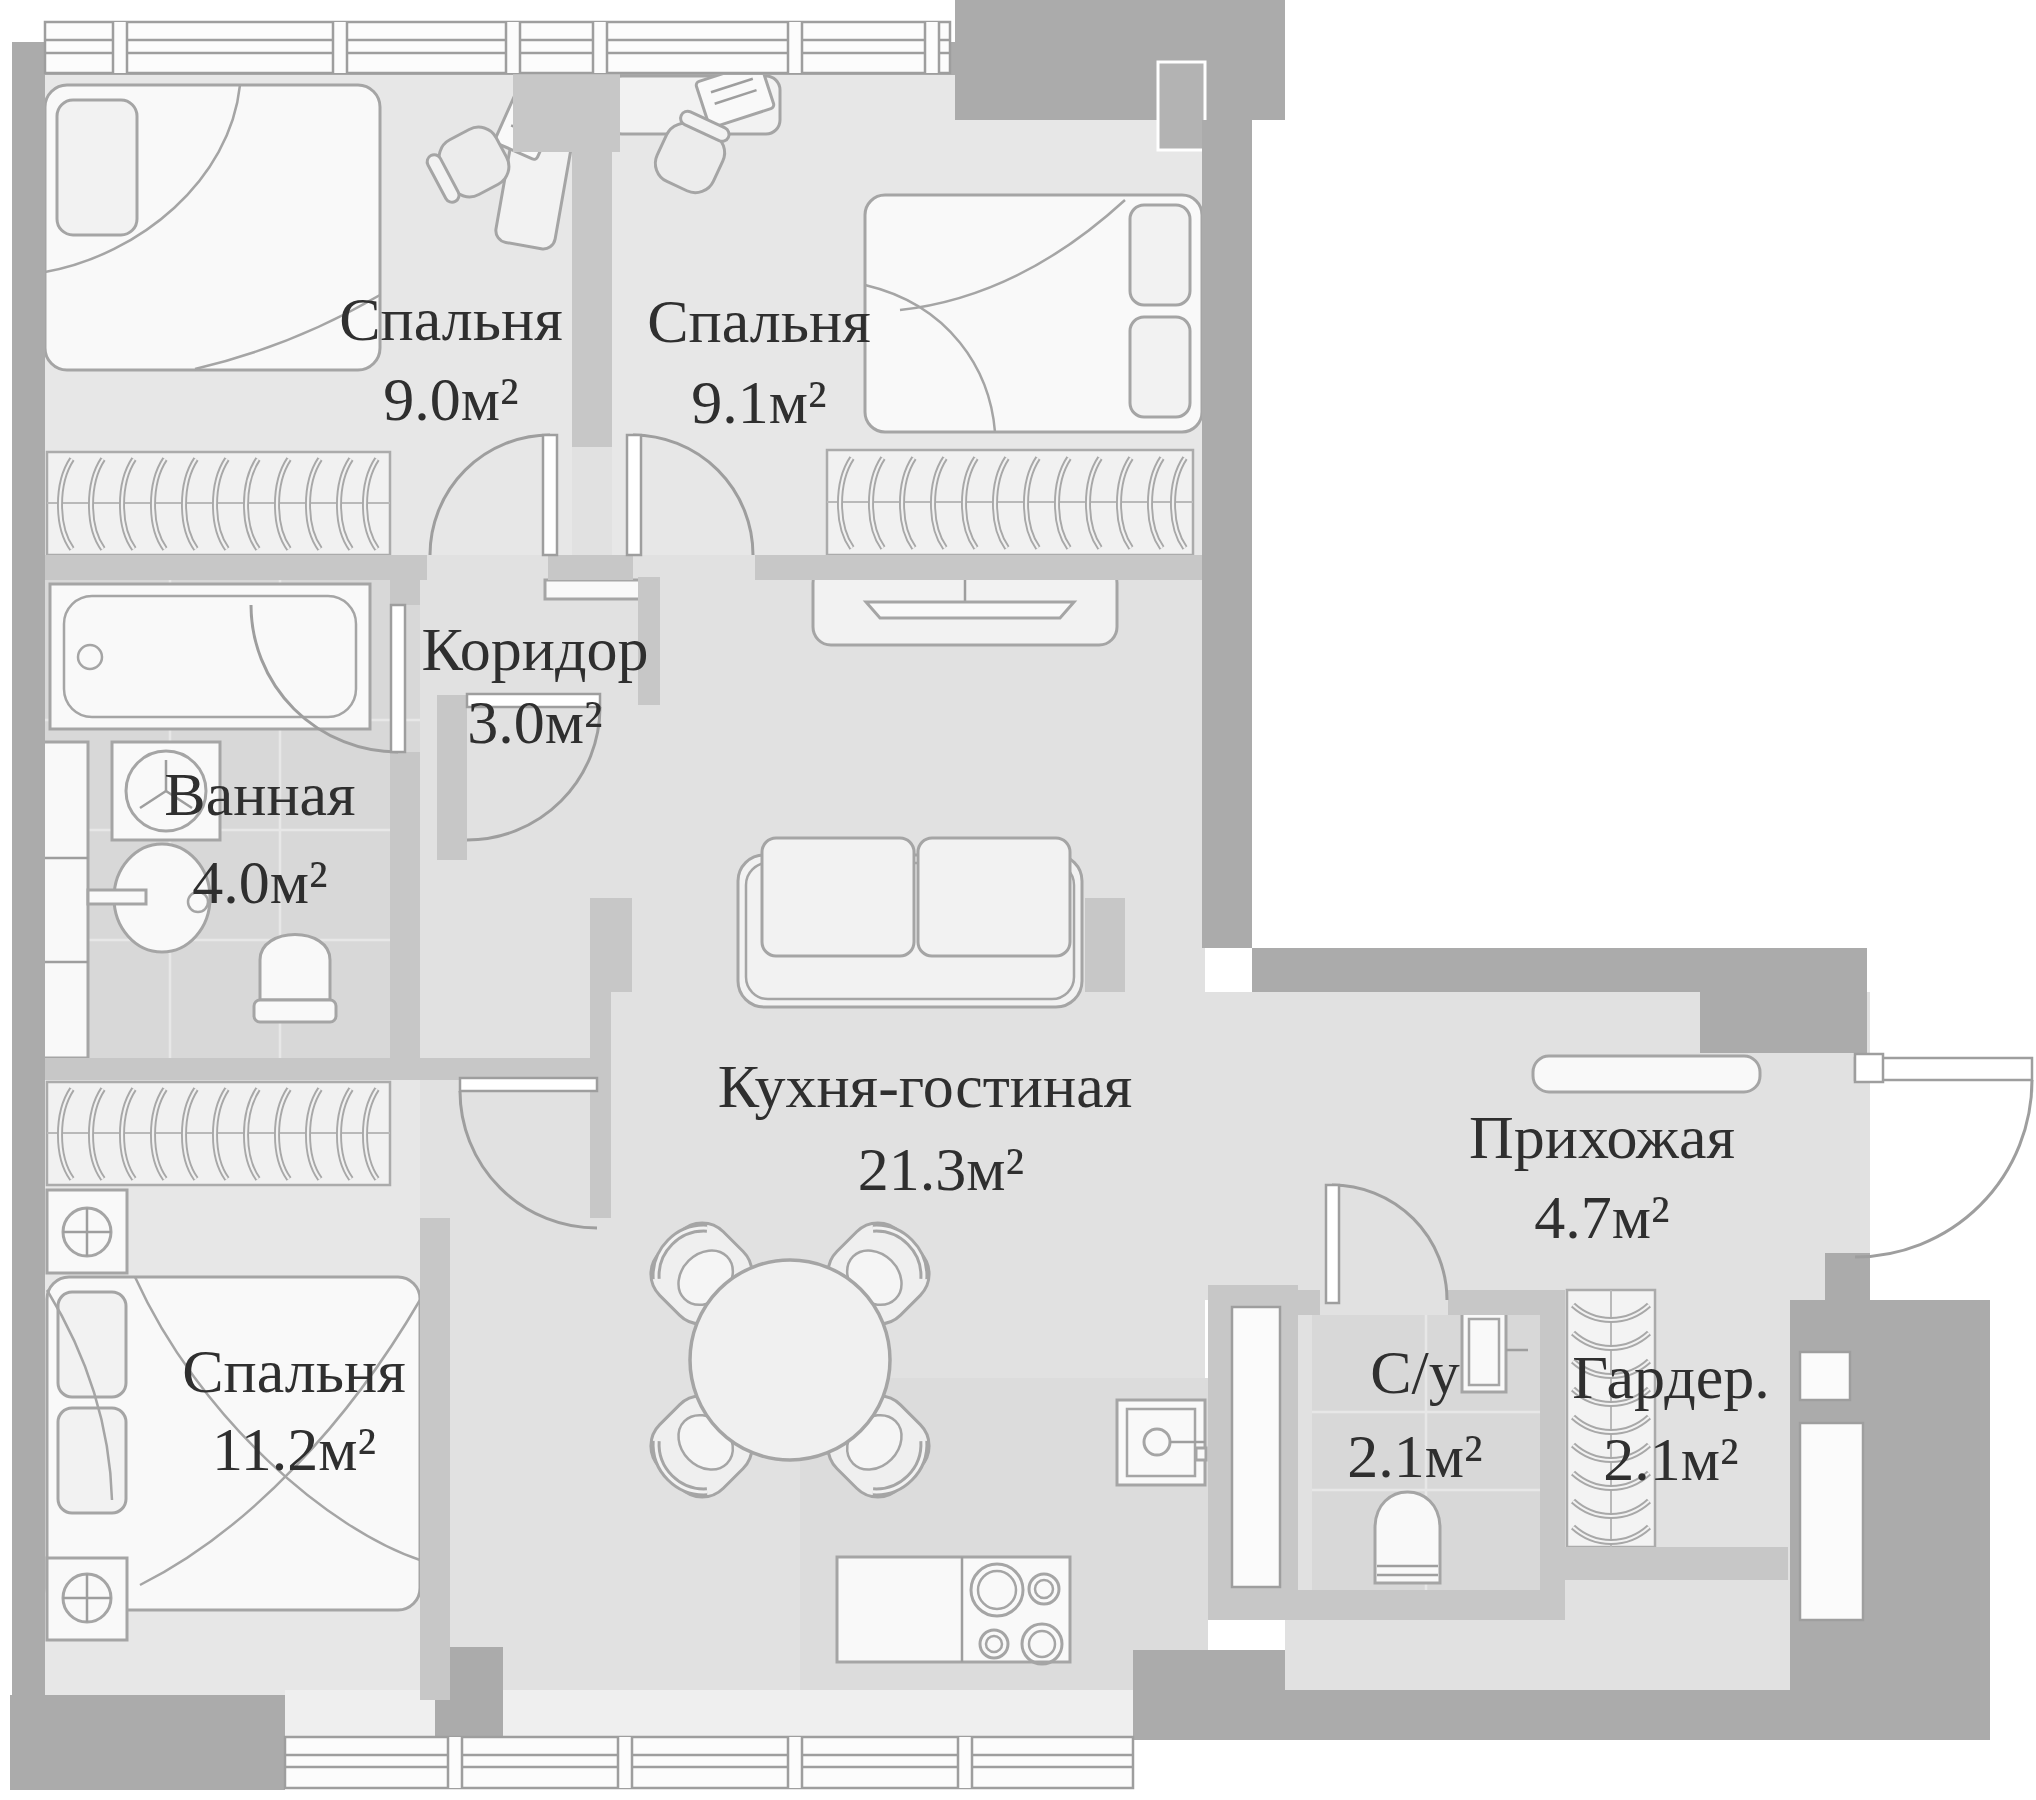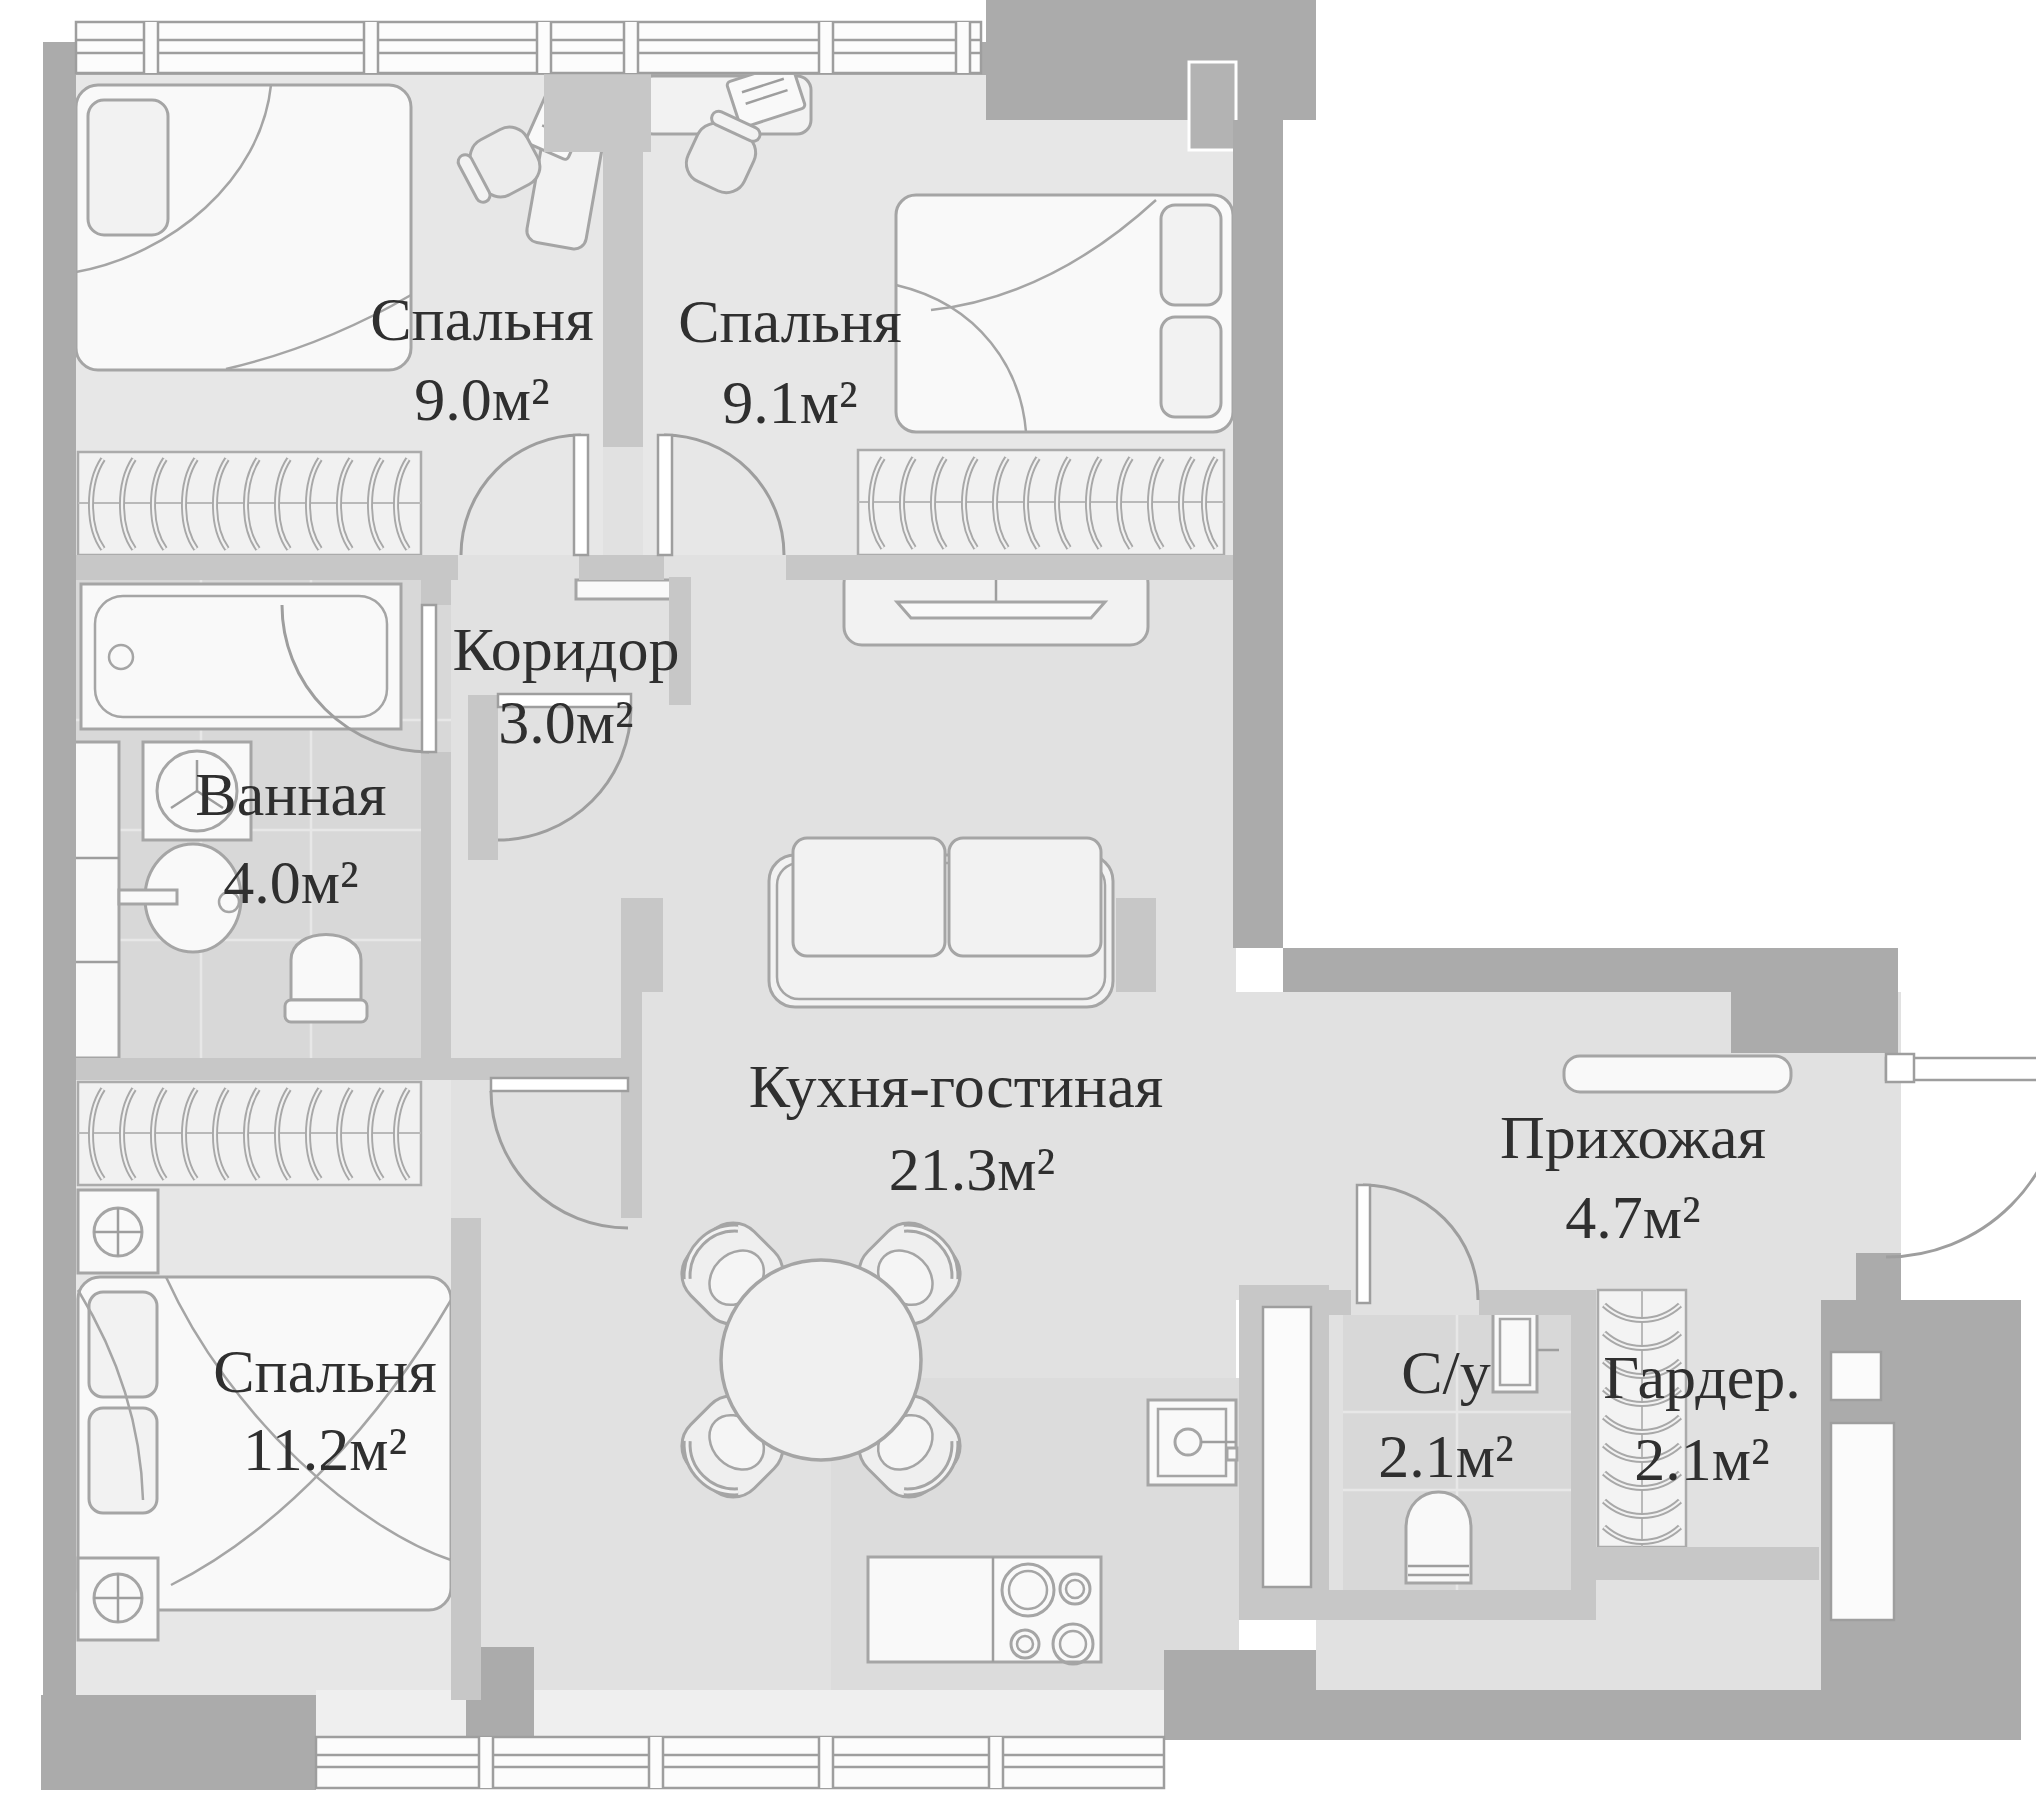--- a/index.html
+++ b/index.html
@@ -1,17 +1,17 @@
 <!DOCTYPE html>
 <html><head>
 <meta charset="utf-8">
 <style>
   html,body{margin:0;padding:0;background:#ffffff;}
   body{width:2036px;height:1800px;position:relative;font-family:"Liberation Serif",serif;}
-  #stage{position:absolute;inset:0;padding-left:31px;}
+  #stage{position:absolute;inset:0;}
   svg{display:block;width:2036px;height:1800px;}
   
   .wx{fill:#ababab;}           
   .wi{fill:#c7c7c7;}           
   .shaft{fill:#fbfbfb;stroke:#9e9e9e;stroke-width:2.5;}
   .shaft2{fill:#b3b3b3;stroke:#ffffff;stroke-width:3;}
   
   .fl{fill:#e1e1e1;}
   .flbed{fill:#e7e7e7;}
   .flkit{fill:#dcdcdc;}

